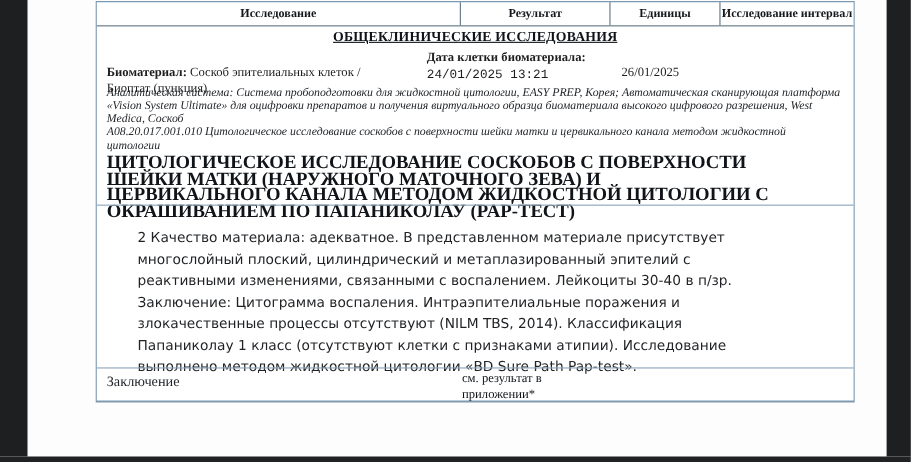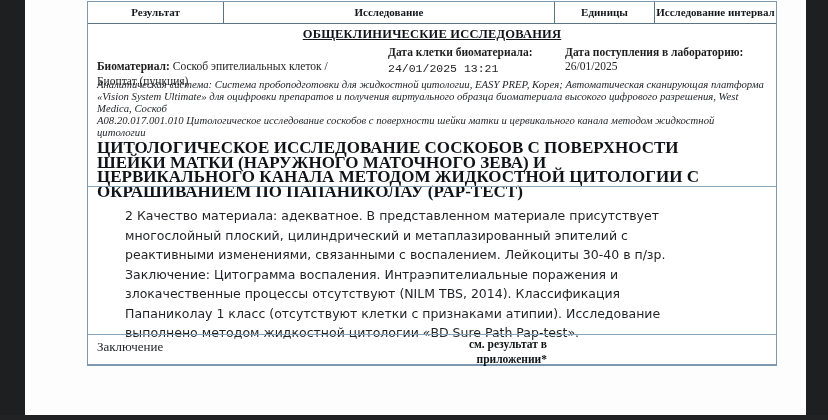--- a/index.html
+++ b/index.html
@@ -62,52 +62,51 @@
     font-size:12.5px;line-height:19.5px;color:#1f2124;
   }
 
   
   .conclusion-row{
     position:absolute;left:0;top:332px;width:100%;height:30px;
     border-top:1px solid #8aa4ba;box-sizing:border-box;
   }
   .c-label{position:absolute;left:9px;top:4px;font-size:13px;color:#23262a;}
   .c-value{
-    position:absolute;left:349px;top:2px;width:110px;text-align:right;
-    font-weight:bold;font-size:11.5px;line-height:15px;color:#101418;
+    position:absolute;left:332px;top:2px;width:110px;text-align:left;
+    font-weight:normal;font-size:11.5px;line-height:15px;color:#101418;
   }
 </style>
 </head>
 <body>
 
 <div class="bar bar-left"></div>
 <div class="bar bar-right"></div>
 <div class="bar bar-bottom"></div>
 
 <div class="doc-table">
 
   <div class="hdr-row">
+    <div class="hcell c1">Исследование</div>
     <div class="hcell c2">Результат</div>
-    <div class="hcell c1">Исследование</div>
     <div class="hcell c3">Единицы</div>
     <div class="hcell c4">Исследование интервал</div>
   </div>
 
   <div class="section-row">
     <span class="section-title">ОБЩЕКЛИНИЧЕСКИЕ ИССЛЕДОВАНИЯ</span>
   </div>
 
   <div class="info-cell">
     <div class="abs bio"><span class="lbl">Биоматериал:</span>
       <span>Соскоб эпителиальных клеток / Биоптат (пункция)</span></div>
 
     <div class="abs collect-l">Дата клетки биоматериала:</div>
     <div class="abs collect-v">24/01/2025 13:21</div>
 
-    <div class="abs received-l">Дата поступления в лабораторию:</div>
     <div class="abs received-v">26/01/2025</div>
 
     <div class="abs analytic">Аналитическая система: Система пробоподготовки для жидкостной цитологии, EASY PREP, Корея; Автоматическая сканирующая платформа «Vision System Ultimate» для оцифровки препаратов и получения виртуального образца биоматериала высокого цифрового разрешения, West Medica, Соскоб</div>
     <div class="abs svc-code">A08.20.017.001.010 Цитологическое исследование соскобов с поверхности шейки матки и цервикального канала методом жидкостной цитологии</div>
     <div class="abs study-title">ЦИТОЛОГИЧЕСКОЕ ИССЛЕДОВАНИЕ СОСКОБОВ С ПОВЕРХНОСТИ ШЕЙКИ МАТКИ (НАРУЖНОГО МАТОЧНОГО ЗЕВА) И ЦЕРВИКАЛЬНОГО КАНАЛА МЕТОДОМ ЖИДКОСТНОЙ ЦИТОЛОГИИ С ОКРАШИВАНИЕМ ПО ПАПАНИКОЛАУ (PAP-ТЕСТ)</div>
   </div>
 
   <div class="result-cell">
     <p>2 Качество материала: адекватное. В представленном материале присутствует многослойный плоский, цилиндрический и метаплазированный эпителий с реактивными изменениями, связанными с воспалением. Лейкоциты 30-40 в п/зр. Заключение: Цитограмма воспаления. Интраэпителиальные поражения и злокачественные процессы отсутствуют (NILM TBS, 2014). Классификация Папаниколау 1 класс (отсутствуют клетки с признаками атипии). Исследование выполнено методом жидкостной цитологии «BD Sure Path Pap-test».</p>
   </div>

